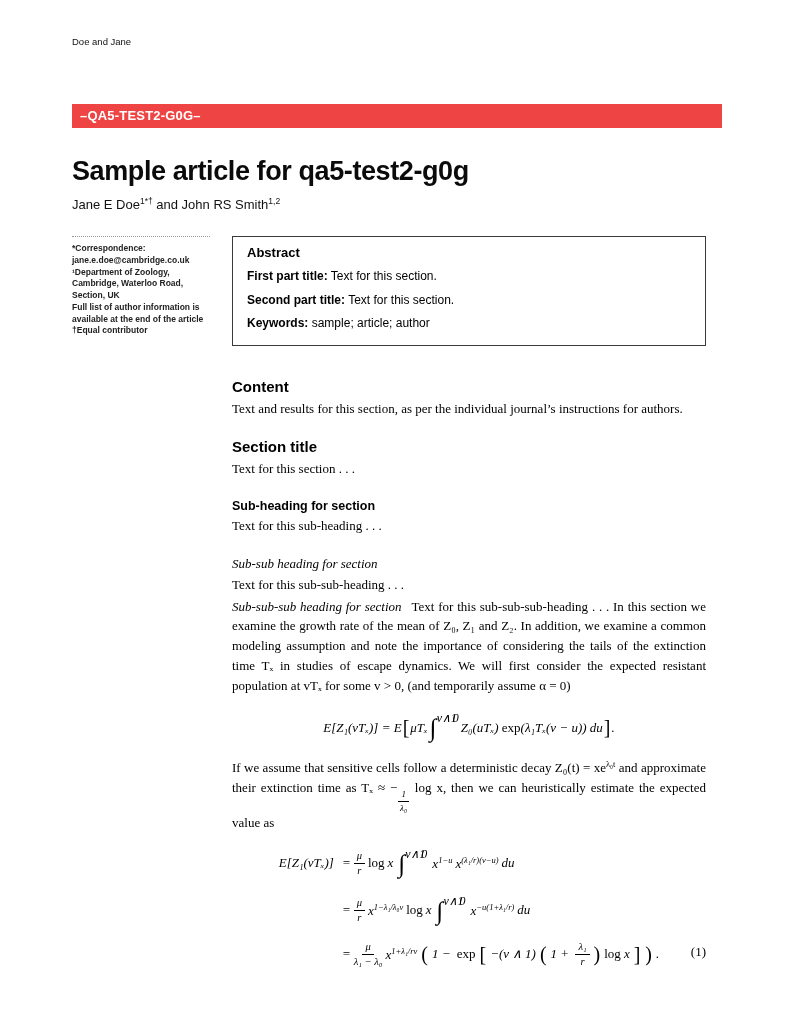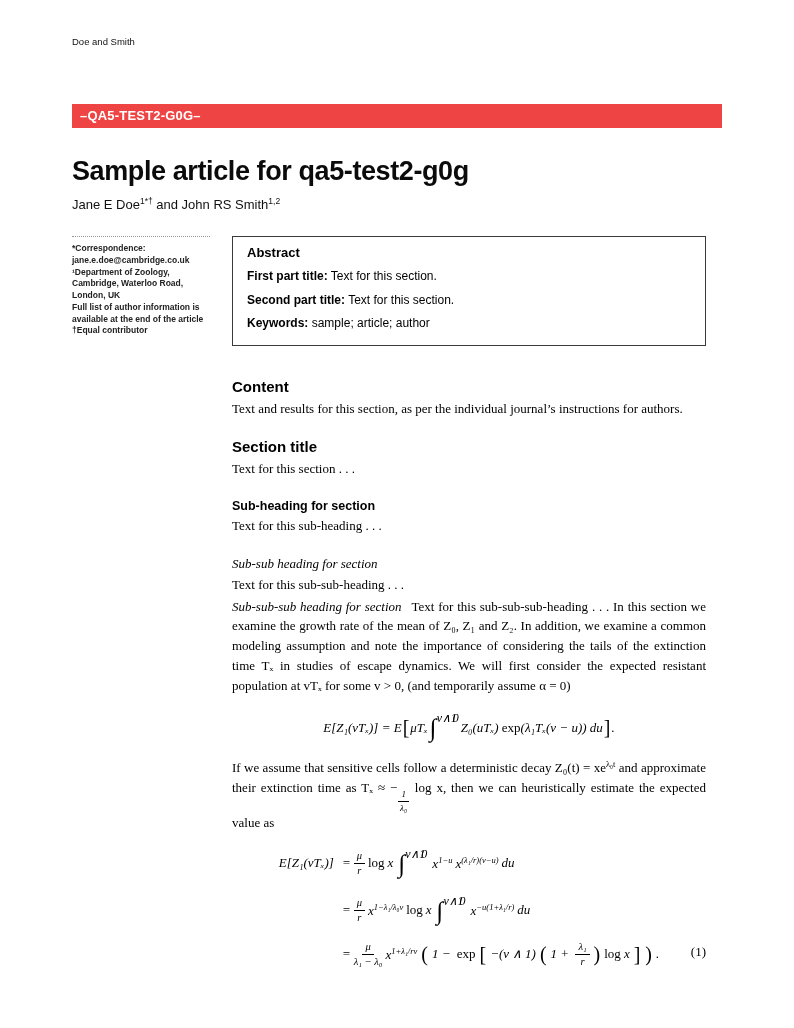--- a/index.html
+++ b/index.html
@@ -59,35 +59,35 @@
   .eq-lhs{text-align:right;align-self:center;}
   .eq-rhs{display:flex;align-items:center;gap:3px;}
   .eq-rhs span{white-space:pre;}
   .eqnum{position:absolute;right:0;bottom:12px;font-style:normal;}
 </style>
 </head>
 <body>
 
 <div class="page">
 
-  <div class="running-head">Doe and Smith</div>
+  <div class="running-head">Doe and Jane</div>
 
   <div class="banner">–QA5-TEST2-G0G–</div>
 
   <div class="title">Sample article for qa5-test2-g0g</div>
 
   <div class="authors"><span>Jane E Doe</span><sup>1*†</sup><span> and John RS Smith</span><sup>1,2</sup></div>
 
   <div class="columns">
     <div class="sidebar">
       <div>*Correspondence:</div>
       <div>jane.e.doe@cambridge.co.uk</div>
       <div>¹Department of Zoology,</div>
       <div>Cambridge, Waterloo Road,</div>
-      <div>London, UK</div>
+      <div>Section, UK</div>
       <div>Full list of author information is</div>
       <div>available at the end of the article</div>
       <div>†Equal contributor</div>
     </div>
 
     <div class="abstract">
       <div class="abstract-title">Abstract</div>
       <div class="abstract-row"><b>First part title:</b><span> Text for this section.</span></div>
       <div class="abstract-row"><b>Second part title:</b><span> Text for this section.</span></div>
       <div class="abstract-row"><b>Keywords:</b><span> sample; article; author</span></div>

